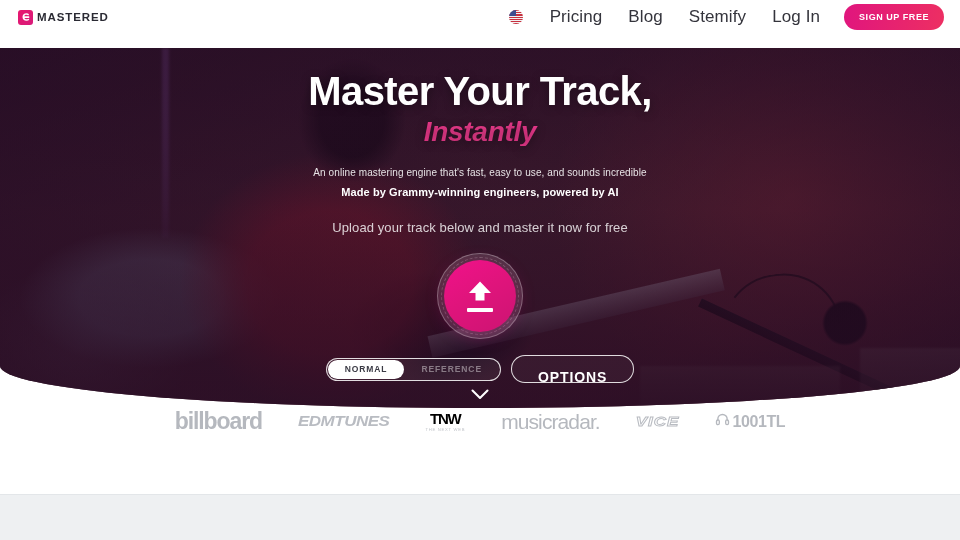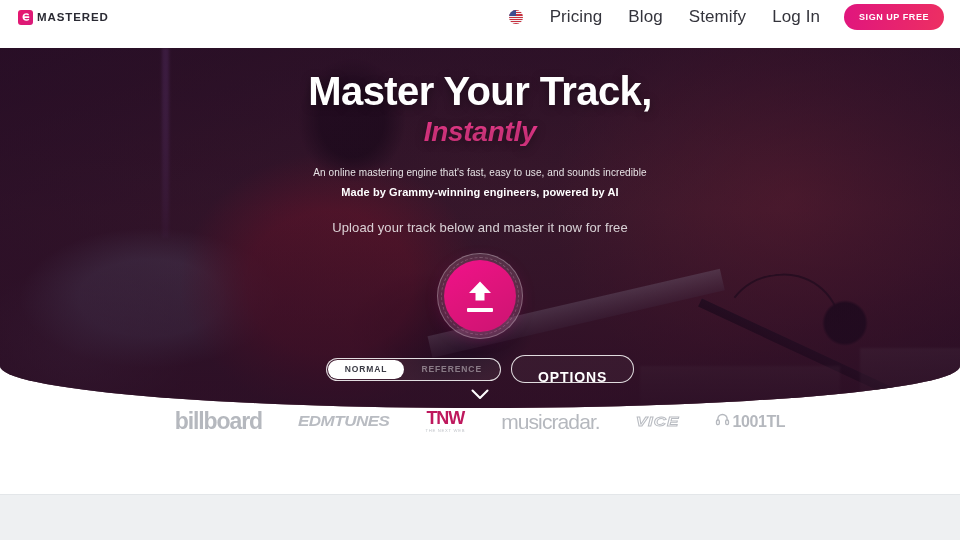--- a/index.html
+++ b/index.html
@@ -423,24 +423,24 @@
     color: #b9bcc2;
     transform: scaleY(0.88);
   }
   .lg-tnw {
     display: flex;
     flex-direction: column;
     align-items: center;
     line-height: 1;
   }
   .lg-tnw .t1 {
-    font-size: 18px;
+    font-size: 15px;
     font-weight: 700;
     letter-spacing: -1.2px;
-    color: #be185d;
+    color: #000000;
   }
   .lg-tnw .t2 {
     font-size: 4.2px;
     letter-spacing: 0.7px;
     color: #c2c5ca;
     margin-top: 2px;
   }
   .lg-musicradar {
     font-size: 21px;
     font-weight: 400;

